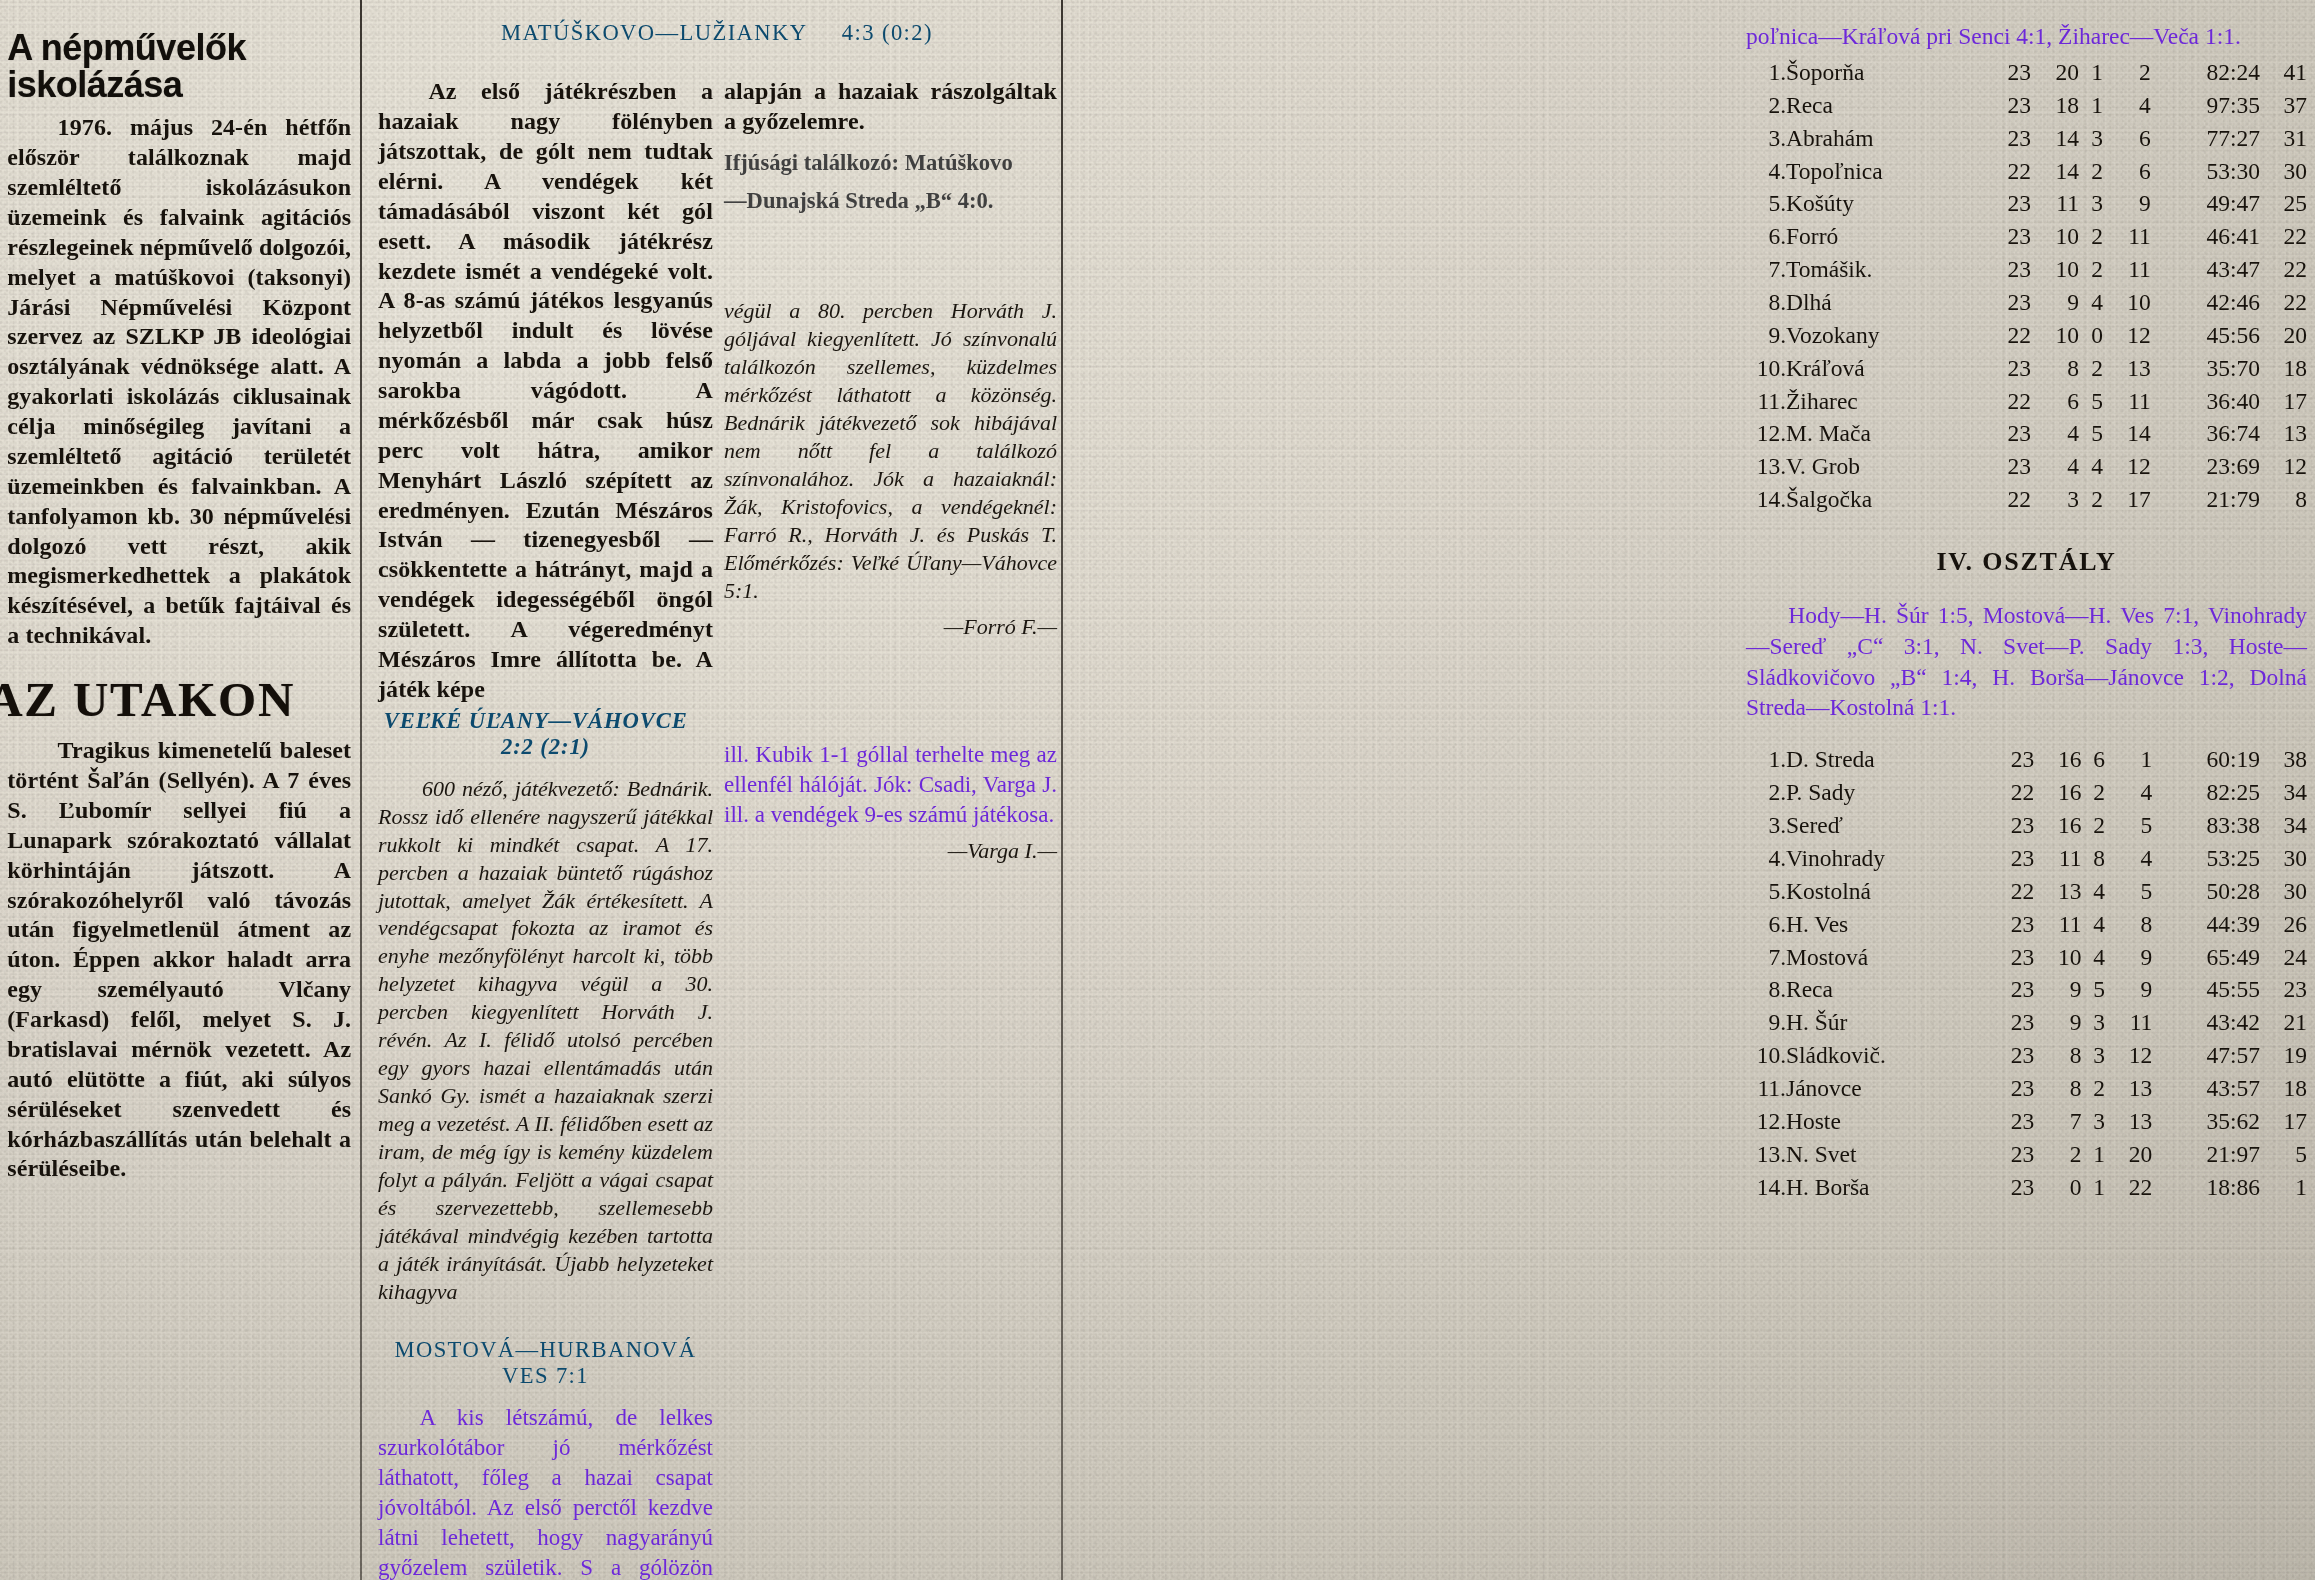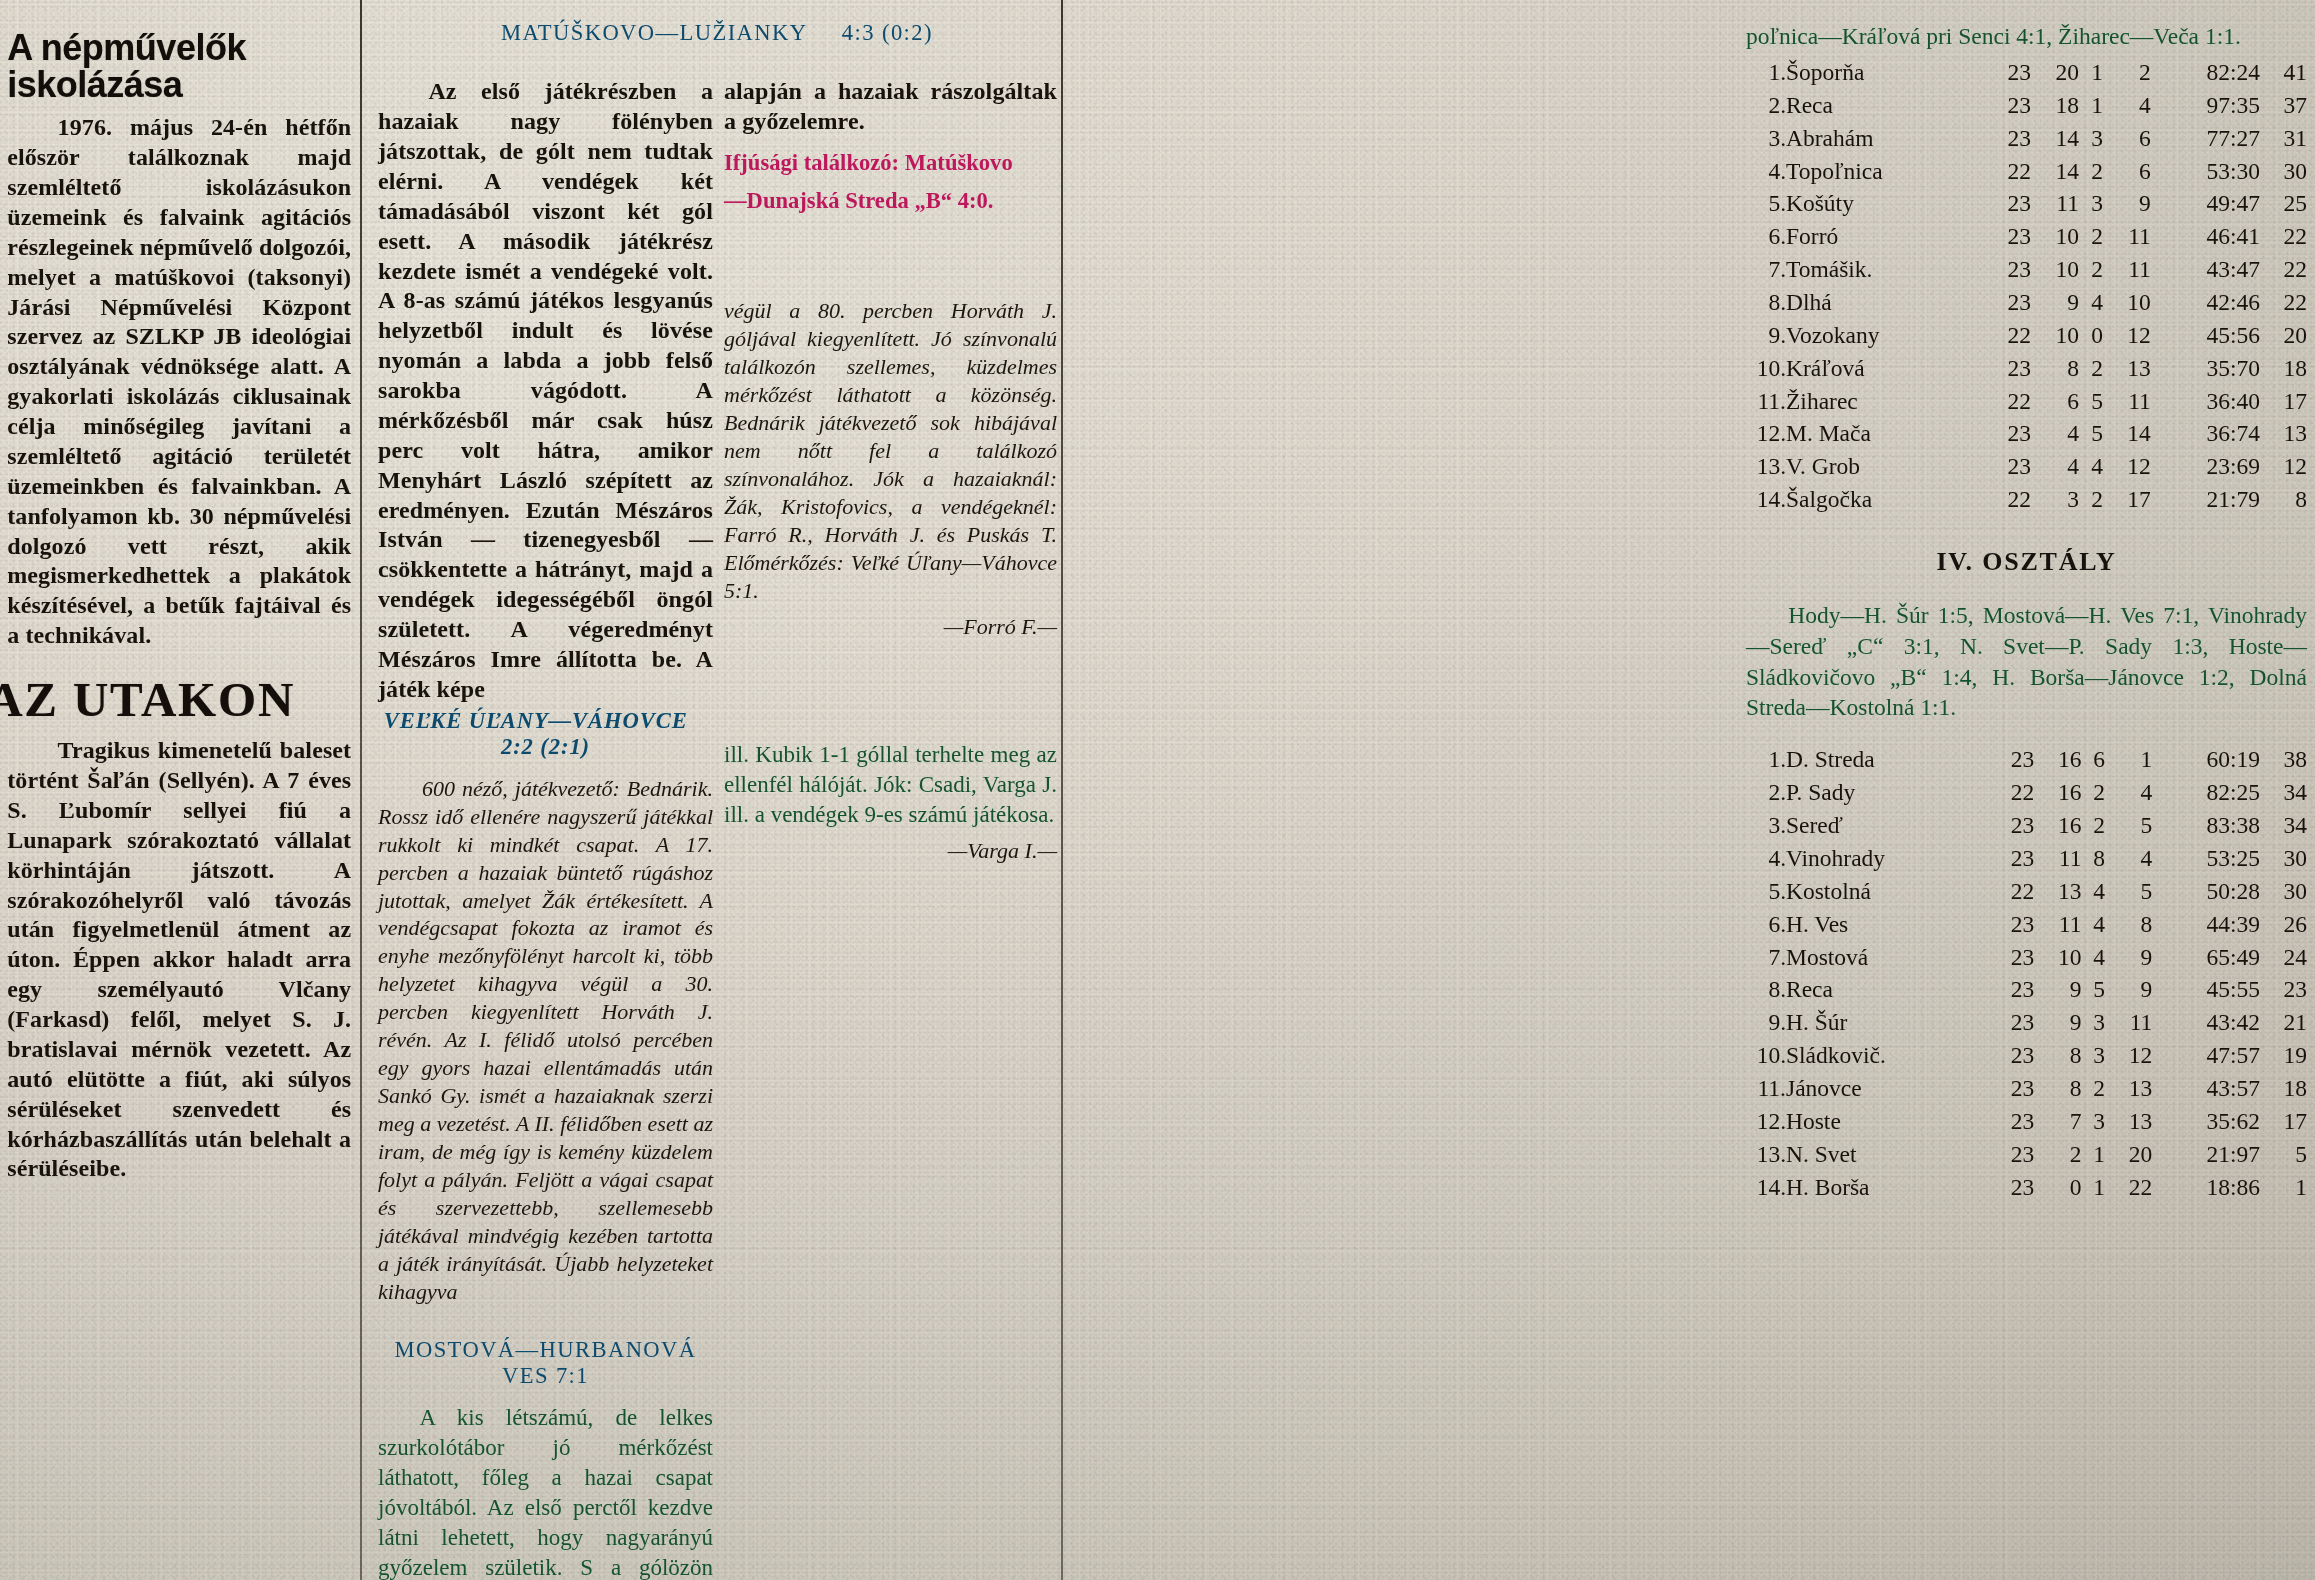--- a/index.html
+++ b/index.html
@@ -107,35 +107,35 @@
     text-indent:2.0em;
     color:#1b1610;
   }
   p.lead.cont{text-indent:0;}
   p.plain{
     font-size:23px;
     line-height:1.30;
     text-align:justify;
     margin:0;
     text-indent:1.8em;
-    color:#14532d;
+    color:#6d28d9;
   }
   p.plain.cont{text-indent:0;}
   p.sig{
     font-size:22px;
     font-style:italic;
     text-align:right;
     margin:9px 0 0 0;
     color:#1b1610;
   }
   p.note{
     font-size:22.6px;
     text-align:left;
     margin:12.7px 0 0 0;
-    color:#be185d;
+    color:#404040;
     font-weight:bold;
   }
 
   
   table.league{
     border-collapse:collapse;
     font-size:23.5px;
     color:#17120c;
     margin-top:3.6px;
     width:100%;

